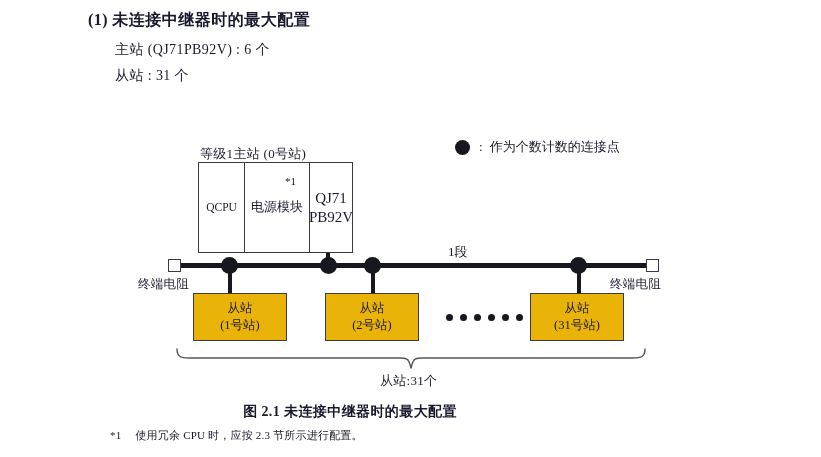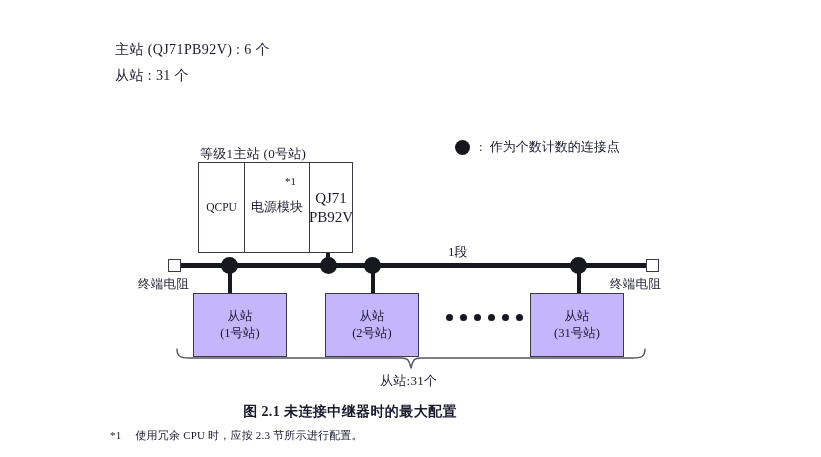--- a/index.html
+++ b/index.html
@@ -169,24 +169,24 @@
     top: 243px;
     font-size: 13px;
     white-space: nowrap;
   }
 
   
   .slave-box {
     position: absolute;
     top: 293px;
     width: 94px;
-    height: 64px;
+    height: 48px;
     border: 1.3px solid #3a3a46;
     box-sizing: border-box;
-    background: #c4b5fd;
+    background: #eab308;
     display: flex;
     flex-direction: column;
     align-items: center;
     justify-content: center;
     font-size: 12.5px;
     line-height: 1.35;
     text-align: center;
   }
   .slave-1  { left: 193px; }
   .slave-2  { left: 325px; }
@@ -271,20 +271,23 @@
     white-space: nowrap;
     letter-spacing: 0.2px;
   }
   .footnote .fn-mark { margin-right: 14px; }
 </style>
 </head>
 <body>
 
 <div class="page">
 
+  <div class="heading">
+    <span class="num">(1)</span><span>未连接中继器时的最大配置</span>
+  </div>
 
   <div class="spec-line l1">主站 (QJ71PB92V) : 6 个</div>
   <div class="spec-line l2">从站 : 31 个</div>
 
   <div class="figure">
 
     <div class="legend">
       <span class="legend-dot"></span>
       <span class="legend-colon">:</span>
       <span>作为个数计数的连接点</span>

